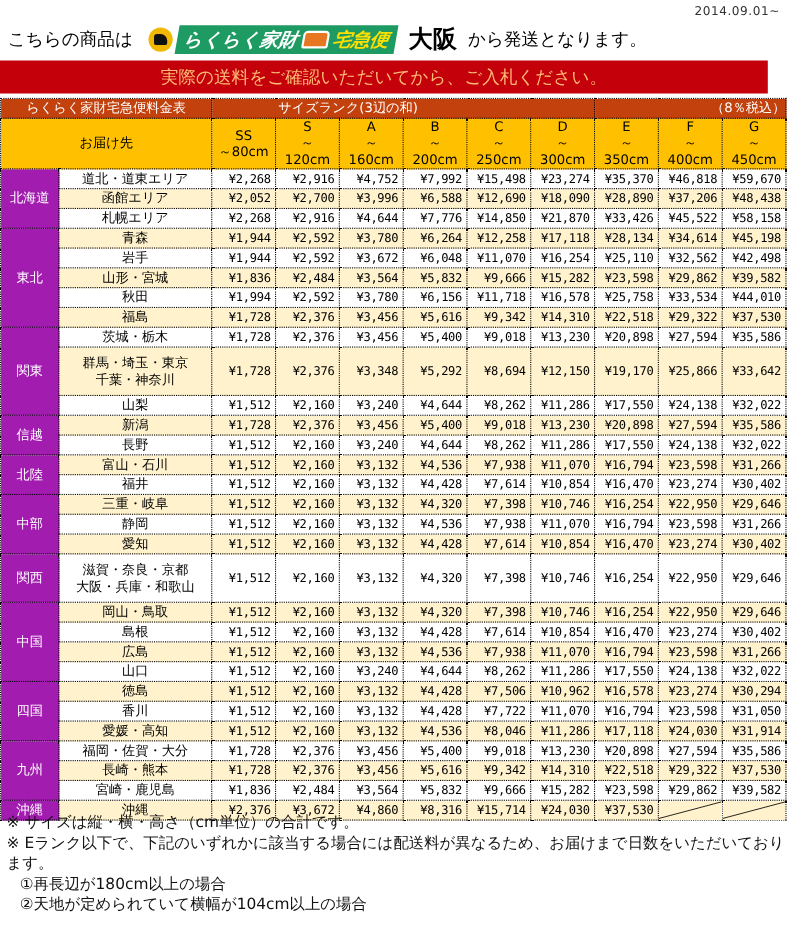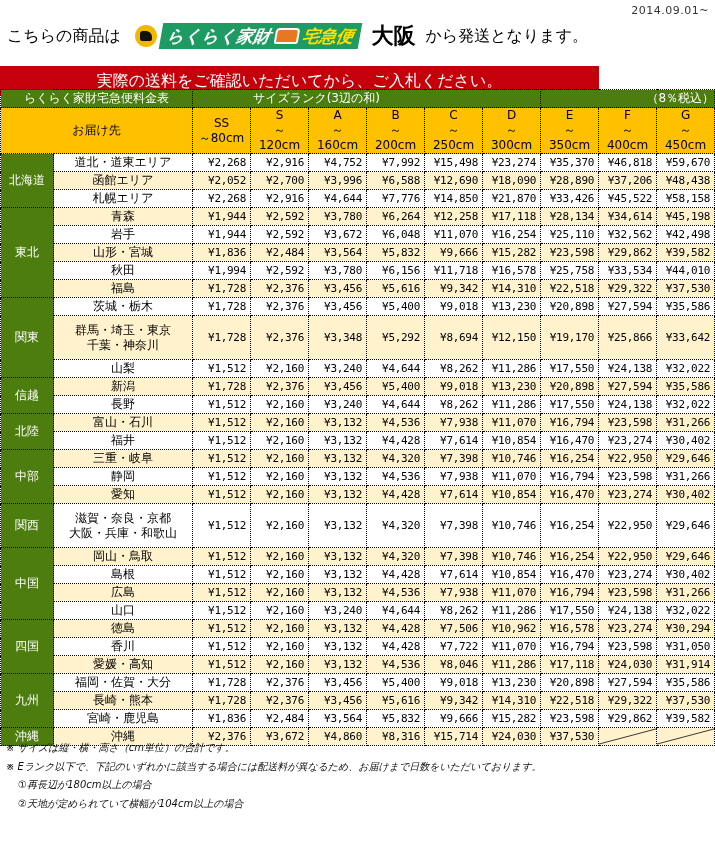--- a/index.html
+++ b/index.html
@@ -9,36 +9,36 @@
   .headline .pre { margin-right: 14px; }
   .logo { display: flex; align-items: center; height: 26px; margin-right: 12px; }
   .logo .cat { width: 22px; height: 22px; border-radius: 50%; background: #f2b800; display: flex; align-items: center; justify-content: center; margin-right: 4px; }
   .logo .cat span { display: block; width: 12px; height: 10px; background: #111; border-radius: 3px 6px 2px 2px; }
   .logo .banner { height: 26px; background: #1e9a63; display: flex; align-items: center; padding: 0 6px; transform: skewX(-10deg); }
   .logo .banner .txt1 { color: #fff; font-weight: bold; font-size: 17px; font-style: italic; }
   .logo .banner .sofa { width: 24px; height: 16px; background: #e87722; border: 2px solid #fff; border-radius: 4px 4px 2px 2px; margin: 0 4px; }
   .logo .banner .txt2 { color: #ffe100; font-weight: bold; font-size: 17px; font-style: italic; }
   .origin { font-size: 22px; font-weight: bold; margin-right: 10px; }
   .post { font-size: 16px; }
-  .notice { position: absolute; top: 66px; left: 0; width: 599px; height: 30px; background: #c4000b; color: #ffffff; font-size: 16px; display: flex; align-items: center; justify-content: center; }
+  .notice { position: absolute; top: 55px; left: 0; width: 698px; height: 30px; background: #c4000b; color: #fdba74; font-size: 16px; display: flex; align-items: center; justify-content: center; }
   .table-wrap { position: absolute; top: 89px; left: 0; width: 715px; }
   table { border-collapse: collapse; table-layout: fixed; width: 714px; font-family: "DejaVu Sans Mono", monospace; }
   td, th { border: 1px dotted #000; font-weight: normal; font-size: 11px; height: 18px; padding: 0 2px; }
-  .title-row th { background: #4d7c0f; color: #fff; font-family: "DejaVu Sans", sans-serif; font-size: 12px; height: 18px; margin-left: 32px; }
+  .title-row th { background: #c2410c; color: #fff; font-family: "DejaVu Sans", sans-serif; font-size: 12px; height: 18px; margin-left: 32px; }
   .title-row .tax { text-align: right; padding-right: 0; }
   .size-title { text-align: left; padding-left: 8px; }
   .head-row th { background: #ffc000; color: #000; font-family: "DejaVu Sans", sans-serif; font-size: 12px; line-height: 15px; height: 36px; }
-  .region { background: #4d7c0f; color: #fff; font-family: "DejaVu Sans", sans-serif; font-size: 12px; text-align: center; }
+  .region { background: #a21caf; color: #fff; font-family: "DejaVu Sans", sans-serif; font-size: 12px; text-align: center; }
   .dest { text-align: center; font-family: "DejaVu Sans", sans-serif; font-size: 12px; line-height: 15px; margin-left: 48px; }
   .price { text-align: right; padding-right: 4px; font-size: 11px; letter-spacing: -0.3px; }
   tr.alt td.dest, tr.alt td.price { background: #fff2cc; }
   tr.tall td { height: 44px; }
   .na { background: #fff2cc; position: relative; }
   .na svg { position: absolute; left: 0; top: 0; width: 100%; height: 100%; }
-  .notes { position: absolute; top: 739px; left: 6px; font-size: 10px; line-height: 18.5px; color: #111; font-style: italic; }
+  .notes { position: absolute; top: 739px; left: 6px; font-size: 14px; line-height: 18.5px; color: #111; }
   .notes .indent { padding-left: 12px; }
 </style>
 </head>
 <body>
 
 <div class="date">2014.09.01~</div>
 
 <div class="headline">
   <span class="pre">こちらの商品は</span>
   <span class="logo">

